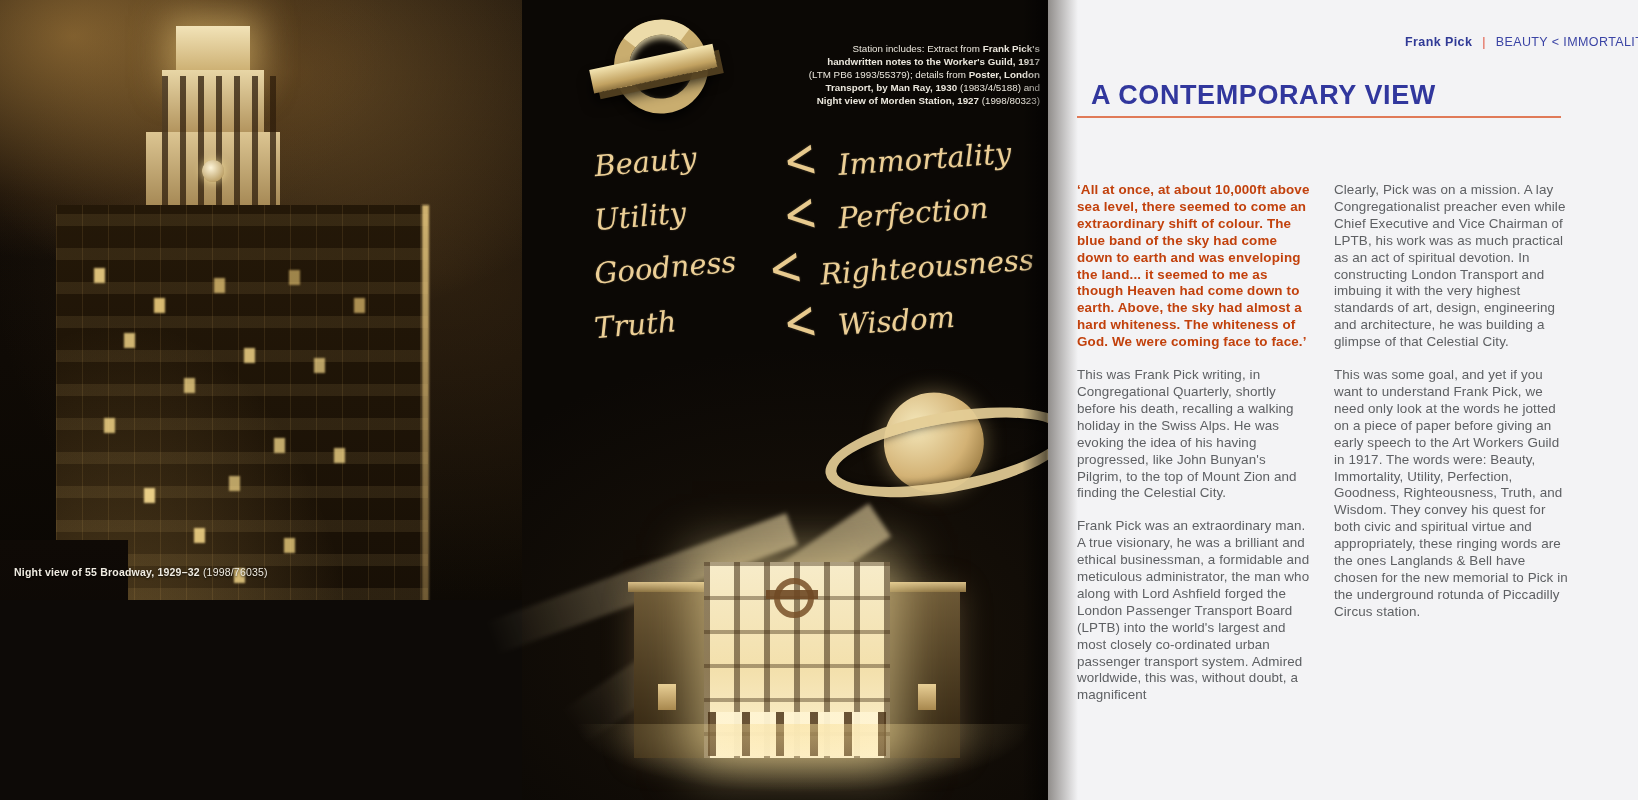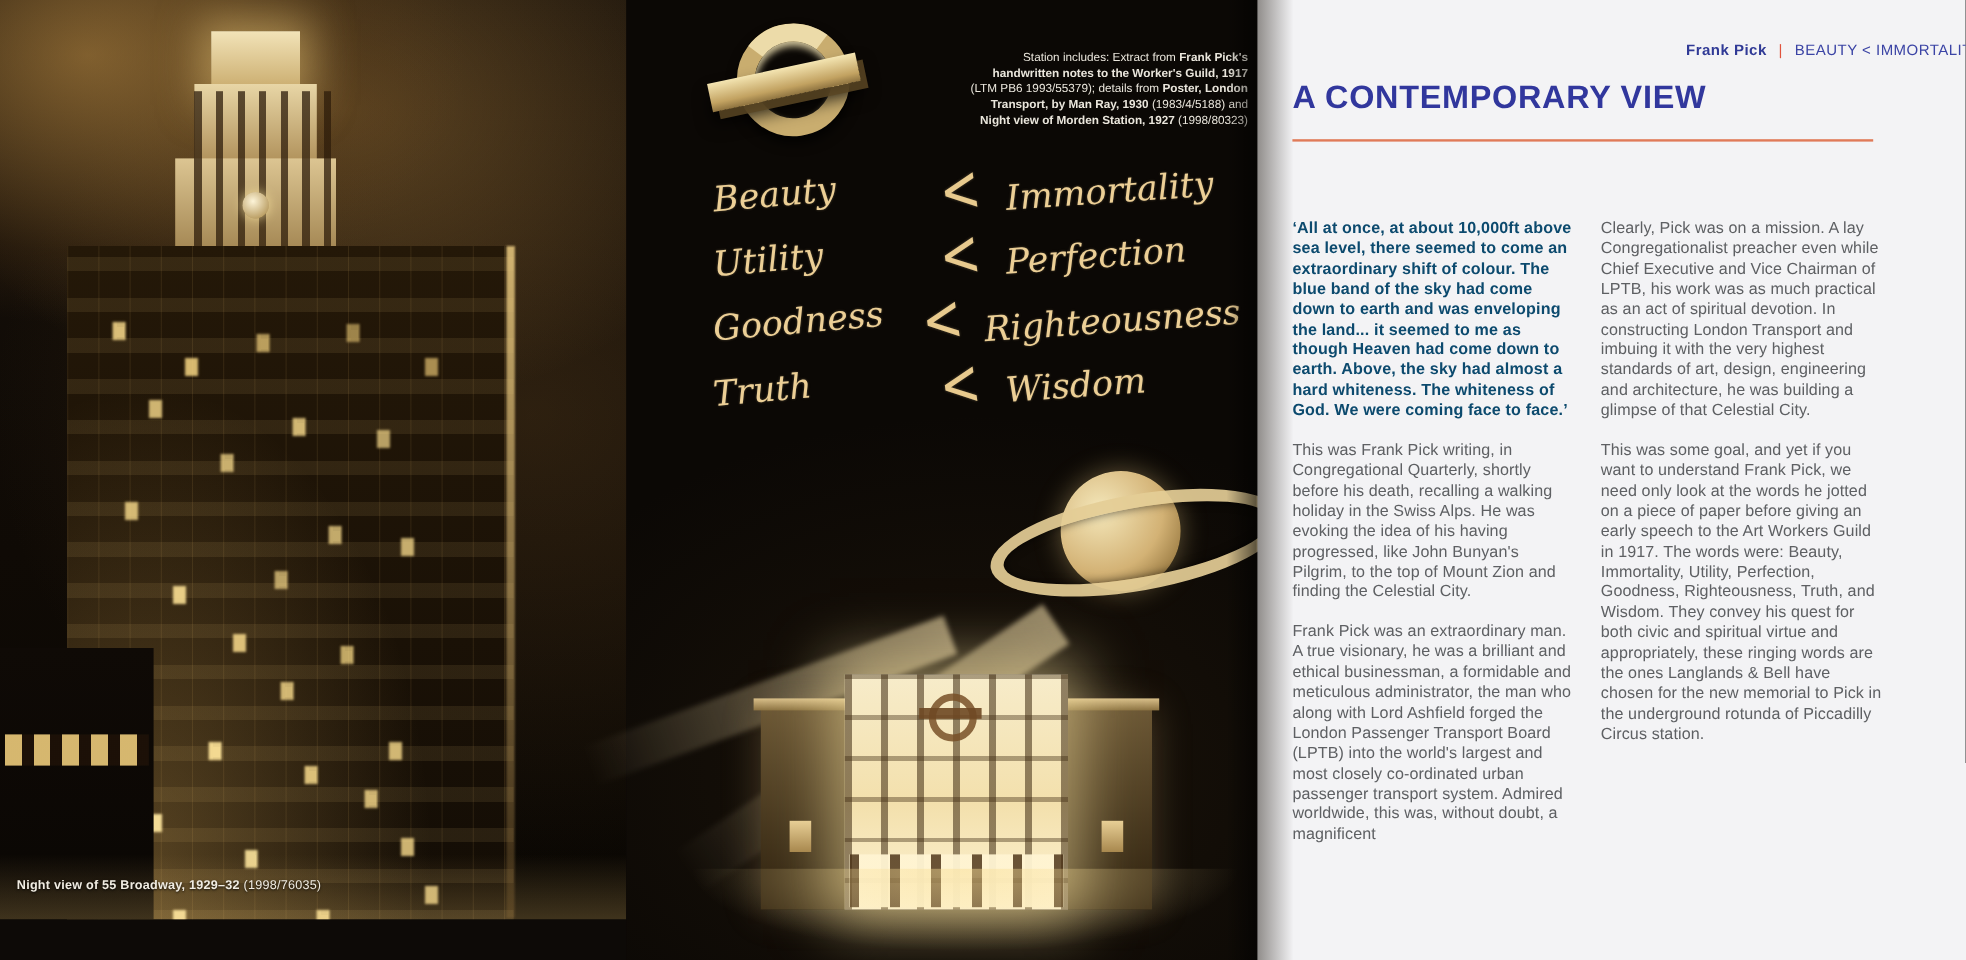--- a/index.html
+++ b/index.html
@@ -2,21 +2,21 @@
 <html><head>
 <meta charset="utf-8">
 <style>
   html,body{margin:0;padding:0;background:#000;}
   .spread{position:relative;width:1638px;height:800px;overflow:hidden;font-family:"Liberation Sans",sans-serif;}
 
   
   .page-left{position:absolute;left:0;top:0;width:1048px;height:800px;background:#0d0a07;overflow:hidden;}
 
   
-  .photo-55{position:absolute;left:0;top:0;width:522px;height:766px;overflow:hidden;
+  .photo-55{position:absolute;left:0;top:0;width:522px;height:600px;overflow:hidden;
     background:
       radial-gradient(ellipse 420px 300px at 14% 6%, rgba(196,146,70,.55), rgba(90,60,25,.25) 55%, transparent 75%),
       radial-gradient(ellipse 500px 360px at 55% 12%, rgba(170,125,60,.45), transparent 70%),
       radial-gradient(ellipse 600px 500px at 85% 45%, rgba(120,85,40,.28), transparent 75%),
       linear-gradient(180deg,#16100a 0%,#0f0a05 60%,#0a0703 100%);}
   .tower-top{position:absolute;left:176px;top:26px;width:74px;height:52px;background:linear-gradient(180deg,#f2e3b8,#c7a868);box-shadow:0 0 34px 10px rgba(235,200,120,.5);}
   .tower-mid{position:absolute;left:162px;top:70px;width:102px;height:70px;background:linear-gradient(180deg,#e8d6a6,#ac8c55);}
   .tower-main{position:absolute;left:146px;top:132px;width:134px;height:90px;background:linear-gradient(180deg,#dcc globe,#9a7c48);background:linear-gradient(180deg,#dcc592,#9a7c48);}
   .tower-slits{position:absolute;left:150px;top:76px;width:126px;height:140px;background:repeating-linear-gradient(90deg,transparent 0 12px,rgba(45,28,10,.75) 12px 18px);}
   .tower-clock{position:absolute;left:202px;top:160px;width:22px;height:22px;border-radius:50%;background:radial-gradient(circle at 40% 35%,#fdf4d8,#b79a5e 80%);box-shadow:0 0 10px rgba(250,230,160,.8);}
@@ -87,21 +87,21 @@
   .page-right .gutter{position:absolute;left:0;top:0;width:30px;height:100%;background:linear-gradient(90deg,rgba(25,18,10,.45),rgba(25,18,10,0));}
   .running-head{position:absolute;top:35px;right:78px;font-size:12.5px;letter-spacing:.4px;white-space:nowrap;}
   .running-head .name{color:#303a96;font-weight:bold;}
   .running-head .sep{color:#e0523c;padding:0 6px;}
   .running-head .section{color:#3b44a5;}
   .page-title{position:absolute;left:29px;top:66px;font-size:27px;font-weight:bold;color:#31379d;letter-spacing:.6px;}
   .title-rule{position:absolute;left:29px;top:116px;width:484px;height:2px;background:#e07a58;}
   .columns{position:absolute;left:29px;top:182px;width:492px;display:flex;gap:22px;}
   .col{width:235px;}
   .col p{margin:0 0 16px;font-size:13.4px;line-height:16.9px;color:#5e6063;letter-spacing:.1px;}
-  .col p.quote{color:#0c4a6e;font-weight:bold;letter-spacing:.15px;}
+  .col p.quote{color:#c2410c;font-weight:bold;letter-spacing:.15px;}
   .page-num{position:absolute;right:13px;bottom:26px;color:#0369a1;font-size:12px;}
 </style>
 </head>
 <body>
 
 <div class="spread">
 
   <section class="page-left">
 
     <div class="photo-55">
@@ -186,21 +186,21 @@
 
   <section class="page-right">
     <div class="gutter"></div>
 
     <div class="running-head">
       <span class="name">Frank Pick</span>
       <span class="sep">|</span>
       <span class="section">BEAUTY &lt; IMMORTALITY</span>
     </div>
 
-    <h1 class="page-title" style="margin:0;">A CONTEMPORARY VIEW</h1>
+    <h1 class="page-title" style="margin:14px;">A CONTEMPORARY VIEW</h1>
     <div class="title-rule"></div>
 
     <div class="columns">
       <div class="col">
           <p class="quote">‘All at once, at about 10,000ft above sea level, there seemed to come an extraordinary shift of colour. The blue band of the sky had come down to earth and was enveloping the land... it seemed to me as though Heaven had come down to earth. Above, the sky had almost a hard whiteness. The whiteness of God. We were coming face to face.’</p>
           <p class="body">This was Frank Pick writing, in Congregational Quarterly, shortly before his death, recalling a walking holiday in the Swiss Alps. He was evoking the idea of his having progressed, like John Bunyan's Pilgrim, to the top of Mount Zion and finding the Celestial City.</p>
           <p class="body">Frank Pick was an extraordinary man. A true visionary, he was a brilliant and ethical businessman, a formidable and meticulous administrator, the man who along with Lord Ashfield forged the London Passenger Transport Board (LPTB) into the world's largest and most closely co-ordinated urban passenger transport system. Admired worldwide, this was, without doubt, a magnificent</p>
         </div>
       <div class="col">
           <p class="body">Clearly, Pick was on a mission. A lay Congregationalist preacher even while Chief Executive and Vice Chairman of LPTB, his work was as much practical as an act of spiritual devotion. In constructing London Transport and imbuing it with the very highest standards of art, design, engineering and architecture, he was building a glimpse of that Celestial City.</p>

